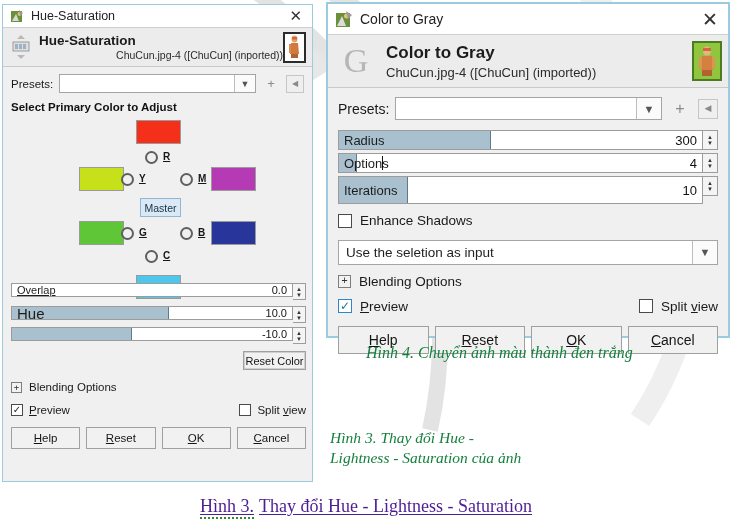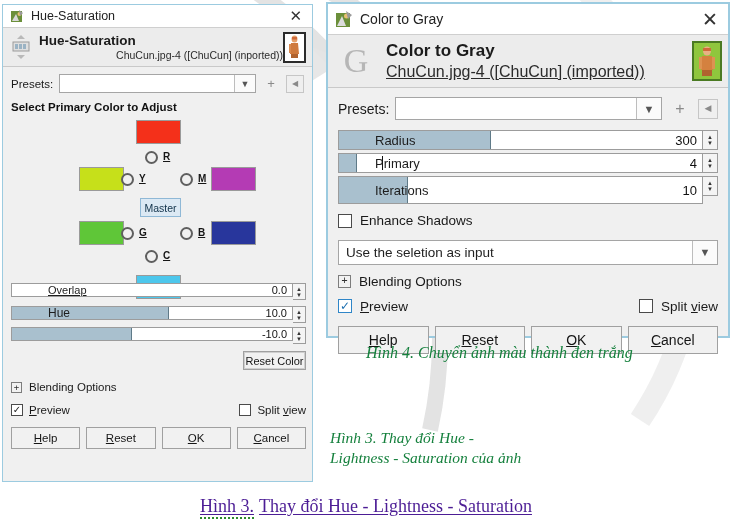--- a/index.html
+++ b/index.html
@@ -93,21 +93,21 @@
   }
   .slider .s-label{position:relative;z-index:1;padding-left:5px;color:#1d1d1d;white-space:nowrap;}
   .slider .s-val{position:relative;z-index:1;margin-left:auto;padding-right:5px;color:#111;}
   .spin{
     width:13px;border:1px solid #9c9c9c;border-left:none;background:#f4f4f4;
     display:flex;flex-direction:column;align-items:center;justify-content:center;
     box-sizing:border-box;height:17px;
   }
   .spin i{font-style:normal;font-size:6px;line-height:6px;color:#333;}
   .srow{display:flex;align-items:stretch;}
-  .srow .slider{flex:1;padding-left:31px;}
+  .srow .slider{flex:1;}
 
   
   .caret{
     position:absolute;top:2px;bottom:2px;width:1px;background:#111;z-index:2;
   }
 
   
   .cbx{display:inline-flex;align-items:center;}
   .box{
     width:12px;height:12px;border:1px solid #4a4a4a;background:#fff;
@@ -277,21 +277,21 @@
       <div class="spin">
           <i>▲</i>
           <i>▼</i>
         </div>
     </div>
 
 
     <div class="srow" style="margin-top:6px;">
       <div class="slider">
         <span class="fill" style="width:56%;"></span>
-        <span class="s-label" style="font-size:12px;">Hue</span>
+        <span class="s-label" style="font-size:15px;">Hue</span>
         <span class="s-val" style="font-size:11px;">10.0</span>
       </div>
       <div class="spin">
           <i>▲</i>
           <i>▼</i>
         </div>
     </div>
 
     <div class="srow" style="margin-top:4px;">
       <div class="slider">
@@ -349,21 +349,21 @@
     <span class="t-text" style="font-size:14px;">Color to Gray</span>
     <span class="close-x" style="font-size:19px;">✕</span>
   </div>
 
   <div class="hdr" style="height:54px;padding-left:10px;">
     <div style="width:36px;height:36px;display:flex;align-items:center;justify-content:center;">
       <span style="font-family:'Liberation Serif',serif;font-size:34px;color:#b6b6b6;line-height:1;">G</span>
     </div>
     <div class="hdr-texts" style="margin-left:12px;">
       <div class="hdr-title" style="font-size:17px;">Color to Gray</div>
-      <div class="hdr-sub" style="font-size:16px;margin-top:2px;text-decoration:underline;">ChuCun.jpg-4 ([ChuCun] (imported))</div>
+      <div class="hdr-sub" style="font-size:13px;margin-top:2px;">ChuCun.jpg-4 ([ChuCun] (imported))</div>
     </div>
     <div class="thumb" style="width:30px;height:40px;border-color:#4a7a22;background:#8fc63d;">
       <svg width="24" height="34" viewBox="0 0 24 34">
         <rect width="24" height="34" fill="#8fc63d"></rect>
         <ellipse cx="12" cy="7" rx="4" ry="4.5" fill="#e9b184"></ellipse>
         <rect x="8" y="4" width="8" height="3" fill="#cf6a3a"></rect>
         <path d="M7 12 L17 12 L18 26 L6 26 Z" fill="#d4813f"></path>
         <path d="M7 26 L17 26 L17 32 L7 32 Z" fill="#b0632f"></path>
         <rect x="4" y="13" width="3" height="12" fill="#dd9352"></rect>
         <rect x="17" y="13" width="3" height="12" fill="#dd9352"></rect>
@@ -391,21 +391,21 @@
       <div class="spin" style="height:20px;width:15px;">
           <i>▲</i>
           <i>▼</i>
         </div>
     </div>
 
     <div class="srow" style="margin-top:3px;">
       <div class="slider" style="height:20px;">
         <span class="fill" style="width:5%;"></span>
         <span class="caret" style="left:43px;"></span>
-        <span class="s-label" style="font-size:13px;">Primary</span>
+        <span class="s-label" style="font-size:13px;">Options</span>
         <span class="s-val" style="font-size:13px;">4</span>
       </div>
       <div class="spin" style="height:20px;width:15px;">
           <i>▲</i>
           <i>▼</i>
         </div>
     </div>
 
     <div class="srow" style="margin-top:3px;">
       <div class="slider" style="height:28px;">

